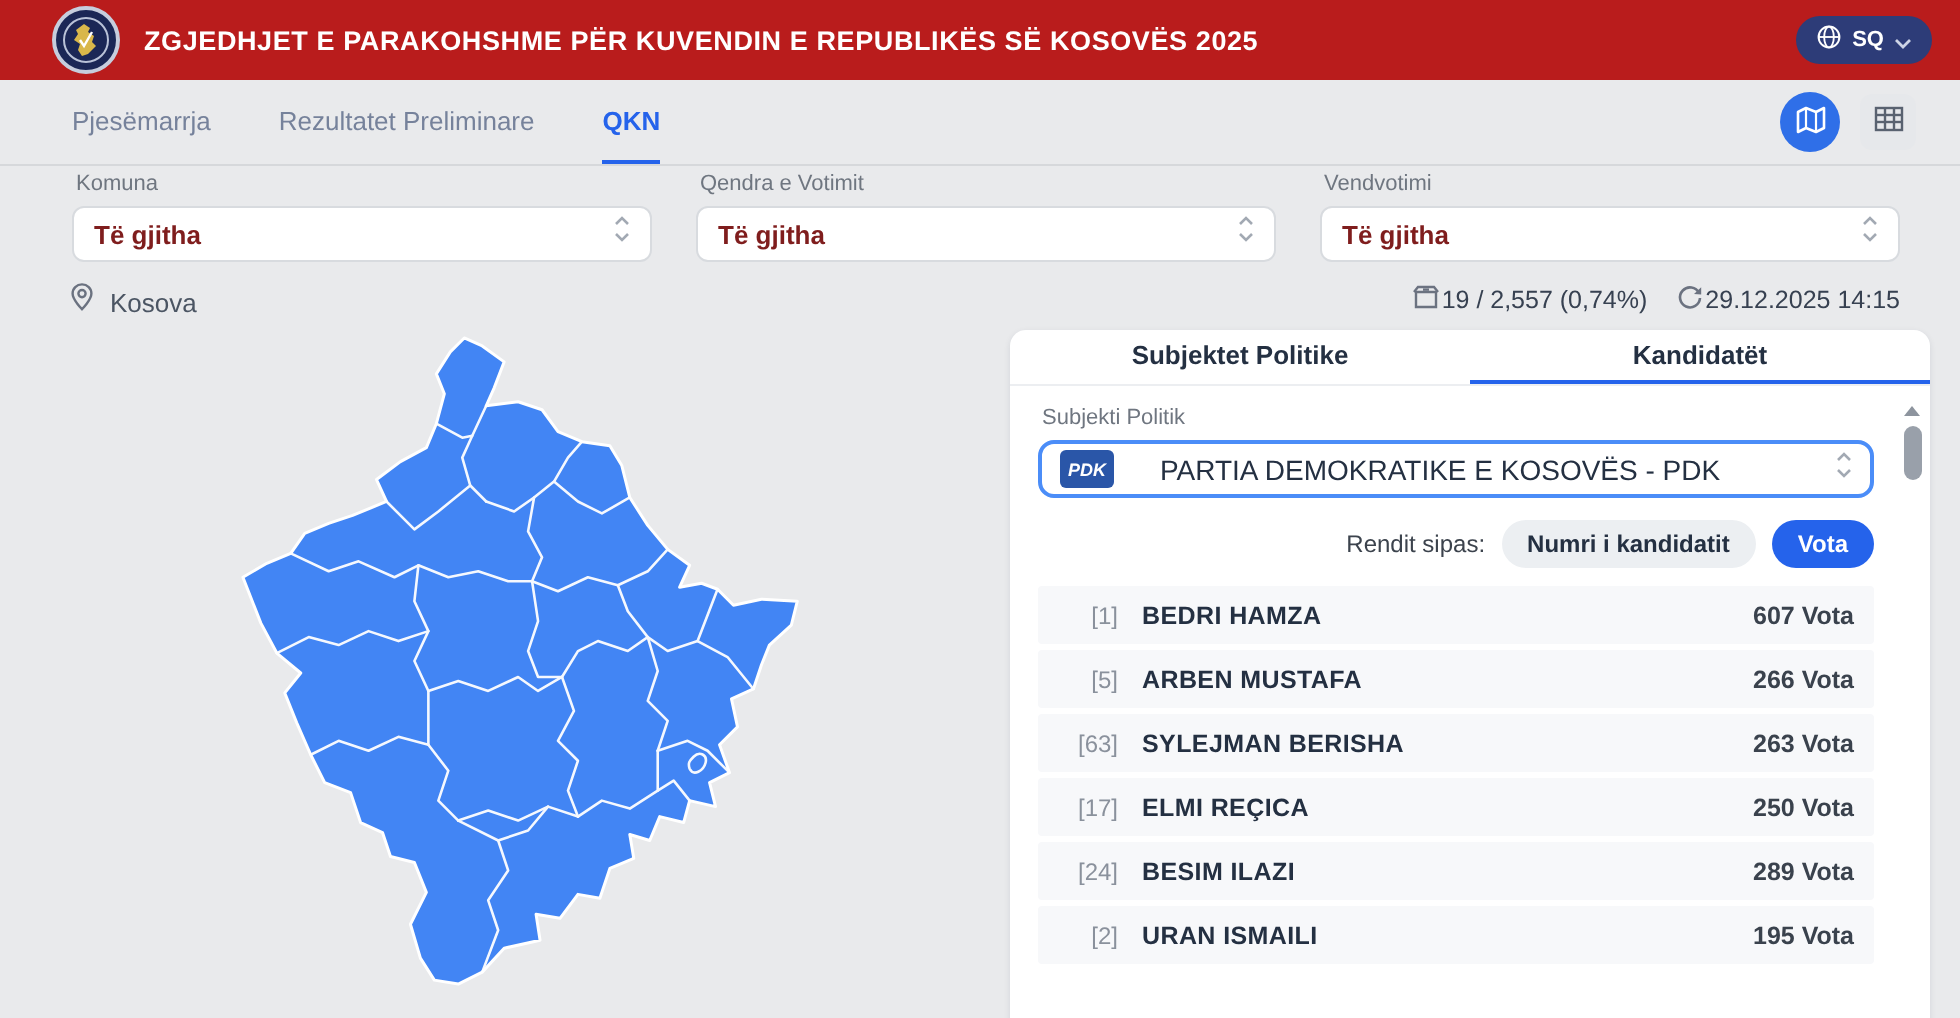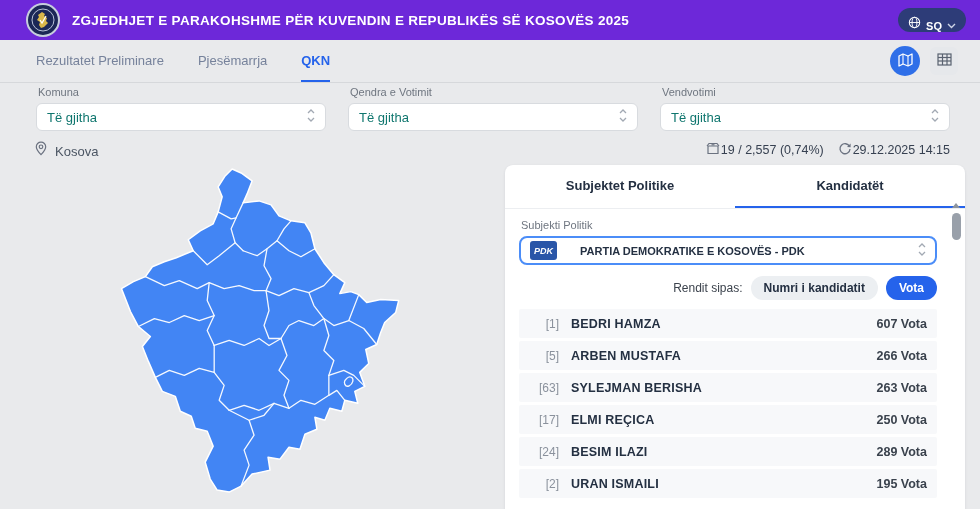--- a/index.html
+++ b/index.html
@@ -4,69 +4,69 @@
 <style>
   * { box-sizing: border-box; margin: 0; padding: 0; }
   html,body { width:980px; height:509px; }
   body {
     position:relative; overflow:hidden;
     background:#e9eaec;
     font-family:"Liberation Sans", sans-serif;
     -webkit-font-smoothing:antialiased;
   }
   
-  .header { position:absolute; top:0; left:0; right:0; height:40px; background:#6d28d9;
+  .header { position:absolute; top:0; left:0; right:0; height:40px; background:#b91c1c;
     display:flex; align-items:center; padding:0 14px 0 26px; }
   .logo { width:34px; height:34px; border-radius:50%; background:#1b2756; border:2px solid #c6cddd;
     display:flex; align-items:center; justify-content:center; flex:0 0 auto; }
   .header-title { color:#ffffff; font-size:13.5px; font-weight:bold; letter-spacing:.3px; margin-left:12px; }
   .lang-btn { margin-left:auto; background:#2d3c78; border:none; border-radius:14px; height:24px;
-    display:flex; align-items:flex-end; gap:5px; padding:0 10px; color:#fff; cursor:pointer; }
+    display:flex; align-items:center; gap:5px; padding:0 10px; color:#fff; cursor:pointer; }
   .lang-label { font-size:11px; font-weight:bold; color:#fff; }
   
   .tabbar { position:absolute; top:40px; left:0; right:0; height:43px; border-bottom:1px solid #d6d8db;
     display:flex; align-items:stretch; padding:0 22px 0 36px; }
   .tab { display:flex; align-items:center; margin-right:34px; font-size:13px; color:#76829b;
     border-bottom:2px solid transparent; cursor:pointer; }
   .tab.active { color:#2563eb; font-weight:bold; border-bottom-color:#2563eb; }
   .view-toggles { margin-left:auto; display:flex; align-items:center; gap:10px; }
   .view-btn-map { width:30px; height:30px; border-radius:50%; background:#2f6fe8; border:none;
     display:flex; align-items:center; justify-content:center; cursor:pointer; }
   .view-btn-table { width:28px; height:28px; border-radius:6px; background:#e6e8eb; border:none;
     display:flex; align-items:center; justify-content:center; cursor:pointer; }
   
   .filters { position:absolute; top:86px; left:36px; right:30px; display:flex; gap:22px; }
   .filter { flex:1; }
   .filter-label { font-size:11px; color:#6f7680; margin:0 0 5px 2px; }
   .select { height:28px; background:#fff; border:1px solid #d8dbdf; border-radius:6px;
     display:flex; align-items:center; padding:0 10px; cursor:pointer; }
-  .select-value { font-size:13px; font-weight:normal; color:#0f766e; }
+  .select-value { font-size:13px; font-weight:bold; color:#7f1d1d; }
   .select .spin { margin-left:auto; }
   
   .statusrow { position:absolute; top:139px; left:34px; right:30px; height:22px;
     display:flex; align-items:center; color:#4b5563; }
   .loc-group { display:flex; align-items:flex-end; gap:7px; font-size:13px; color:#4b5563; }
   .stats { margin-left:auto; display:flex; align-items:center; gap:1px; font-size:12.5px; color:#374151; }
   .stats .gap { width:12px; }
   
   .map-wrap { position:absolute; left:118px; top:161px; width:322px; height:348px; }
   
   .panel { position:absolute; left:505px; top:165px; width:460px; height:370px; background:#fff;
     border-radius:8px 8px 0 0; box-shadow:0 1px 3px rgba(30,40,70,.10); }
-  .panel-tabs { display:flex; height:44px; border-bottom:1px solid #eceef1;justify-content:flex-end; }
+  .panel-tabs { display:flex; height:28px; border-bottom:1px solid #eceef1;justify-content:flex-end; }
   .panel-tab { flex:1; display:flex; align-items:center; justify-content:center;
     font-size:13px; font-weight:bold; color:#243042; border-bottom:2px solid transparent; cursor:pointer; }
   .panel-tab.active { border-bottom-color:#2563eb; }
   .panel-body { padding:8px 28px 0 14px; }
   .subject-label { font-size:11px; color:#6f7680; margin:2px 0 5px 2px; }
   .subject-select { height:29px; border:2px solid #4b8df8; border-radius:8px;
     display:flex; align-items:center; gap:23px; padding:0 9px; cursor:pointer; }
   .pdk-badge { width:27px; height:19px; background:#2a56a8; border-radius:3px; color:#fff;
     font-style:italic; font-weight:bold; font-size:9px; display:flex; align-items:center; justify-content:center; }
-  .subject-text { font-size:11px; font-weight:bold; color:#243042; }
+  .subject-text { font-size:14px; font-weight:normal; color:#243042; }
   .subject-select .spin { margin-left:auto; }
   .sort-row { display:flex; align-items:center; justify-content:flex-end; gap:8px; margin:11px 0 9px; }
   .sort-label { font-size:12px; color:#3c434d; }
   .pill { font-size:12px; font-weight:bold; padding:5px 13px; border-radius:14px; border:none; cursor:pointer; }
   .pill.inactive { background:#eceff2; color:#243042; }
   .pill.active { background:#2563eb; color:#fff; }
   .cand-row { height:29px; background:#f7f8fa; margin-bottom:3px; border-radius:2px;
     display:flex; align-items:center; padding:0 10px 0 6px; cursor:pointer; }
   .cand-num { width:34px; text-align:right; font-size:12px; color:#8a919c; flex:0 0 auto; }
   .cand-name { margin-left:12px; font-size:12.5px; font-weight:bold; color:#243042; letter-spacing:.2px; }
@@ -102,22 +102,22 @@
     <span class="lang-label">SQ</span>
     <span>
       <svg width="9" height="6" viewBox="0 0 9 6">
           <polyline points="1,1 4.5,4.5 8,1" fill="none" stroke="#cdd4e6" stroke-width="1.4"></polyline>
         </svg>
     </span>
   </button>
 </div>
 
 <div class="tabbar">
+  <div class="tab">Pjesëmarrja</div>
   <div class="tab">Rezultatet Preliminare</div>
-  <div class="tab">Pjesëmarrja</div>
   <div class="tab active">QKN</div>
   <div class="view-toggles">
     <button class="view-btn-map">
       <span>
         <svg width="15" height="14" viewBox="0 0 15 14">
           <path d="M1 3 L5 1 L10 3 L14 1 V11 L10 13 L5 11 L1 13 Z" fill="none" stroke="#ffffff" stroke-width="1.3" stroke-linejoin="round"></path>
           <line x1="5" y1="1" x2="5" y2="11" stroke="#ffffff" stroke-width="1.1"></line>
           <line x1="10" y1="3" x2="10" y2="13" stroke="#ffffff" stroke-width="1.1"></line>
         </svg>
       </span>

